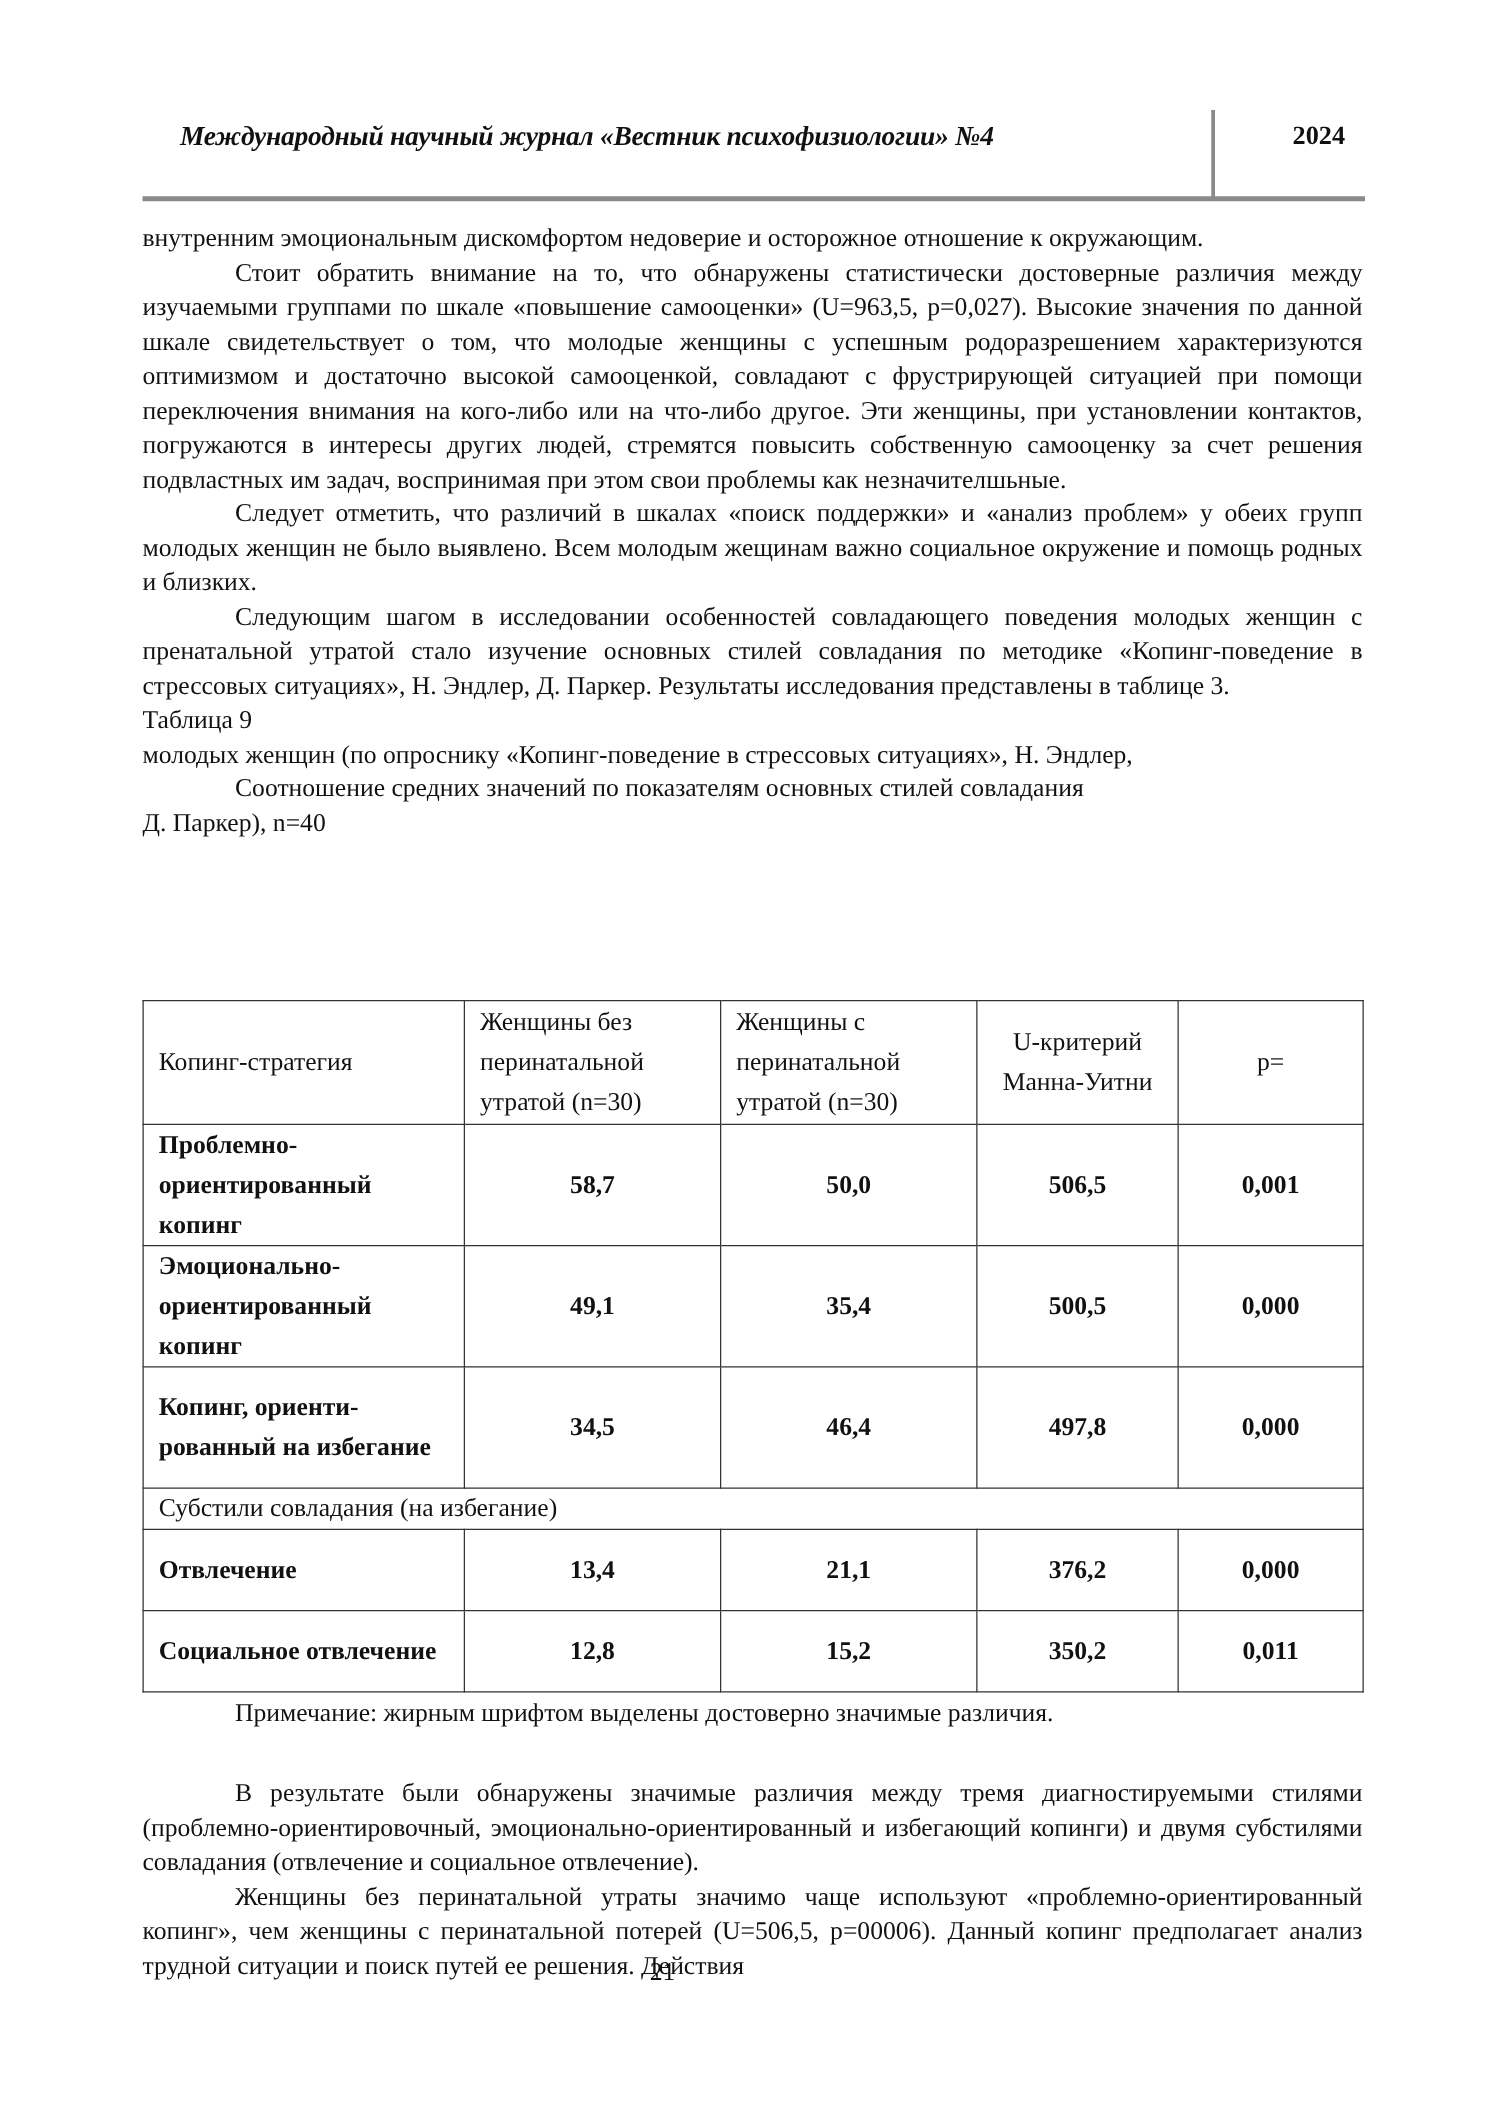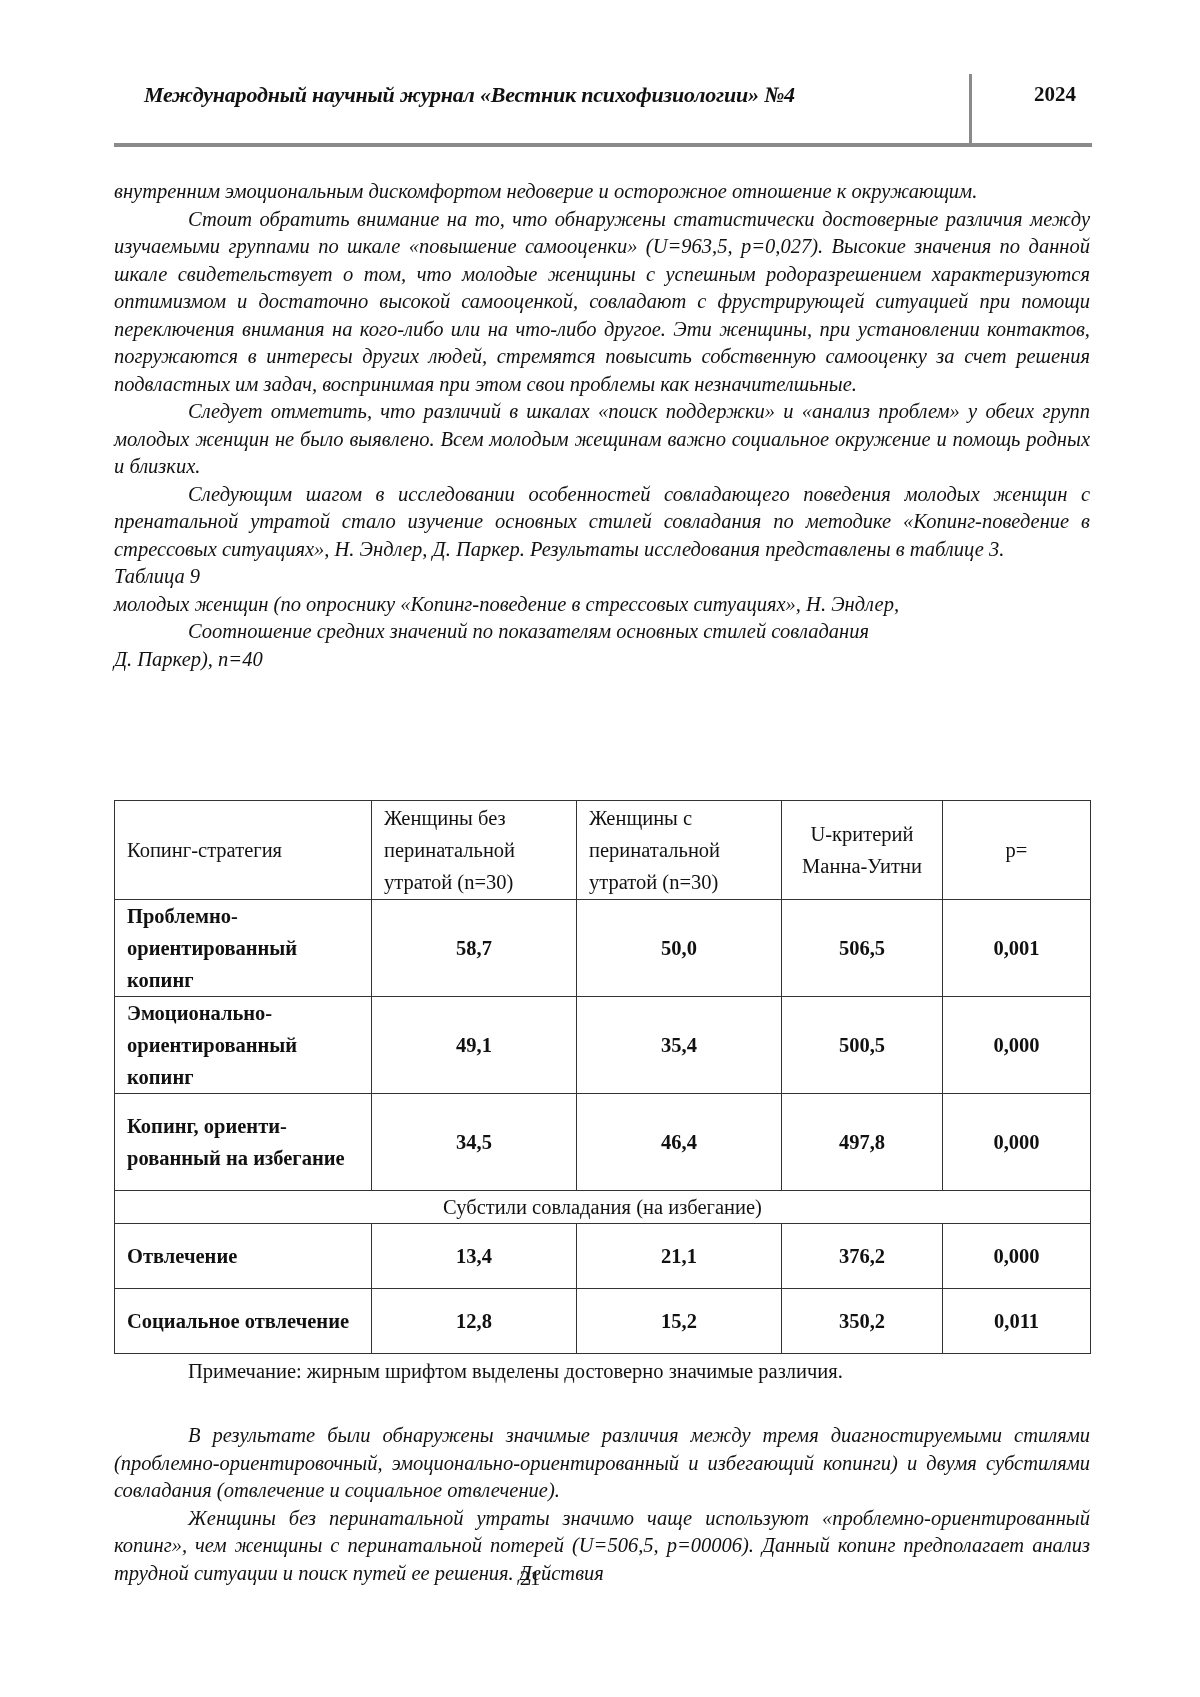--- a/index.html
+++ b/index.html
@@ -1,45 +1,45 @@
 <!DOCTYPE html>
 <html><head>
 <meta charset="utf-8">
 <style>
   html, body { margin: 0; padding: 0; background: #ffffff; }
   body { width: 1200px; height: 1697px; position: relative; overflow: hidden;
          font-family: "Liberation Serif", serif; color: #111; }
-  .header { position: absolute; left: 114px; top: 70px; width: 978px; height: 78px; }
+  .header { position: absolute; left: 114px; top: 84px; width: 978px; height: 78px; }
   .header-title { position: absolute; left: 30px; top: 12px; font-size: 22px; font-weight: bold;
                   font-style: italic; white-space: nowrap; letter-spacing: -0.2px; }
   .header-year { position: absolute; left: 895px; top: 12px; font-size: 21px; font-weight: bold; margin-left: 25px; }
   .header-vline { position: absolute; left: 855px; top: 4px; width: 3px; height: 72px; background: #8a8a8a; }
   .header-hline { position: absolute; left: 0; top: 73px; width: 978px; height: 4px; background: #8a8a8a; }
 
-  .body-text { position: absolute; left: 114px; width: 976px; font-size: 20.5px; line-height: 27.5px; font-style: italic; }
+  .body-text { position: absolute; left: 114px; width: 976px; font-size: 20.5px; line-height: 27.5px; }
   .body-text p { margin: 0; text-align: justify; }
   .indent { text-indent: 74px; }
   #block1 { top: 178px; }
   .table-label { text-align: right; }
   .caption { text-align: center; }
   .caption-line { display: block; }
   .cap-first { text-indent: 74px; }
 
   table.data { position: absolute; left: 114px; top: 800px; width: 977px; border-collapse: collapse;
                font-size: 20.5px; line-height: 32px; }
   table.data td { border: 1.5px solid #333; padding: 0 12px; vertical-align: middle; }
   table.data thead td { height: 98px; }
   .c0 { width: 232px; }
   .c1 { width: 180px; }
   .c2 { width: 180px; }
   .c3 { width: 136px; }
   .center { text-align: center; }
   .bold { font-weight: bold; }
   tr.r3 td { height: 96px; }
-  tr.sub td { height: 30px; text-align: center; }
+  tr.sub td { height: 30px; }
   tr.r1 td { height: 64px; }
   tr.r2 td { height: 64px; }
 
   .note { position: absolute; left: 114px; top: 1358px; width: 976px; text-indent: 74px;
           font-size: 20.5px; line-height: 27px; }
   #block2 { top: 1422px; }
   .page-num { position: absolute; left: 0; width: 1060px; top: 1567px; text-align: center; font-size: 20.5px; }
 </style>
 </head>
 <body>

